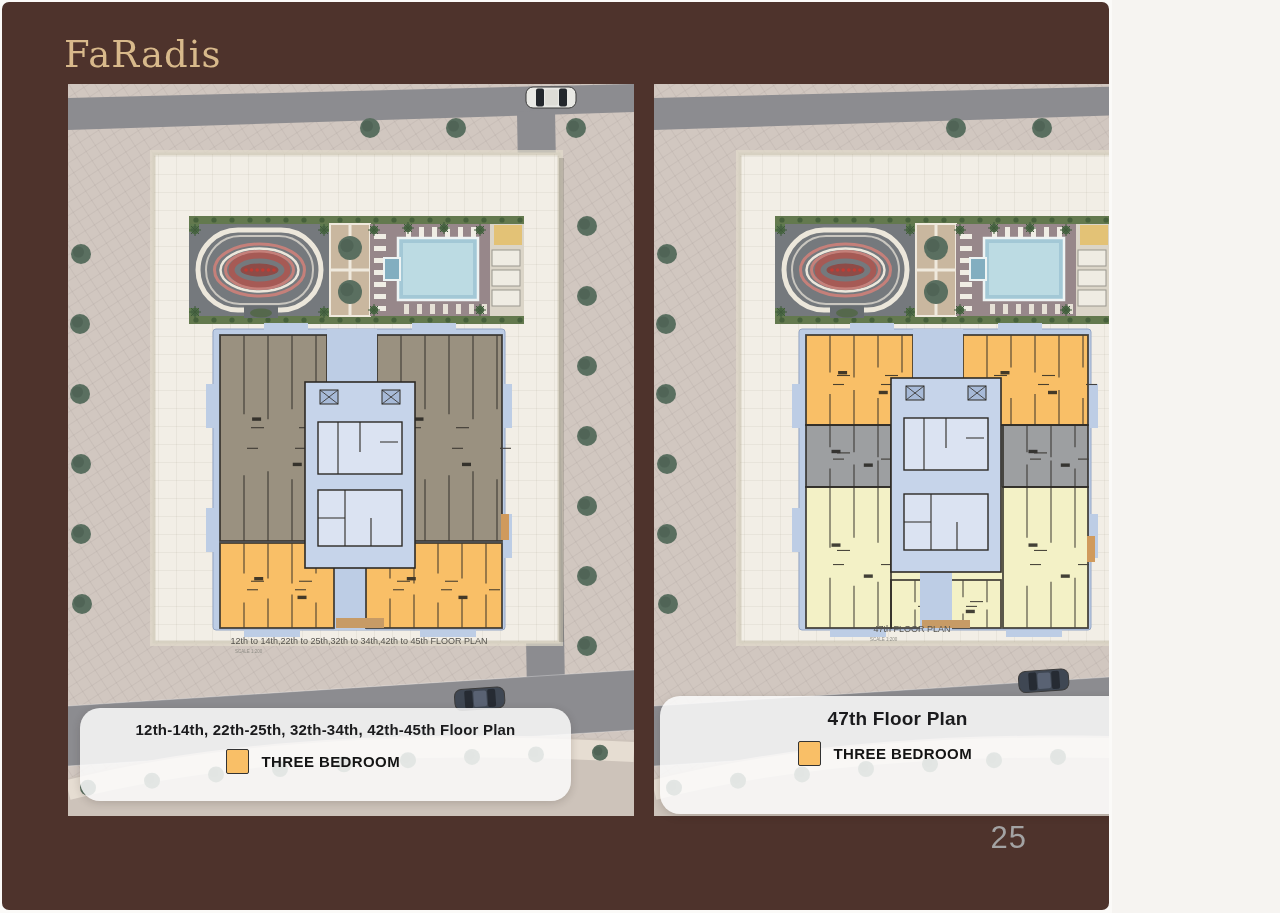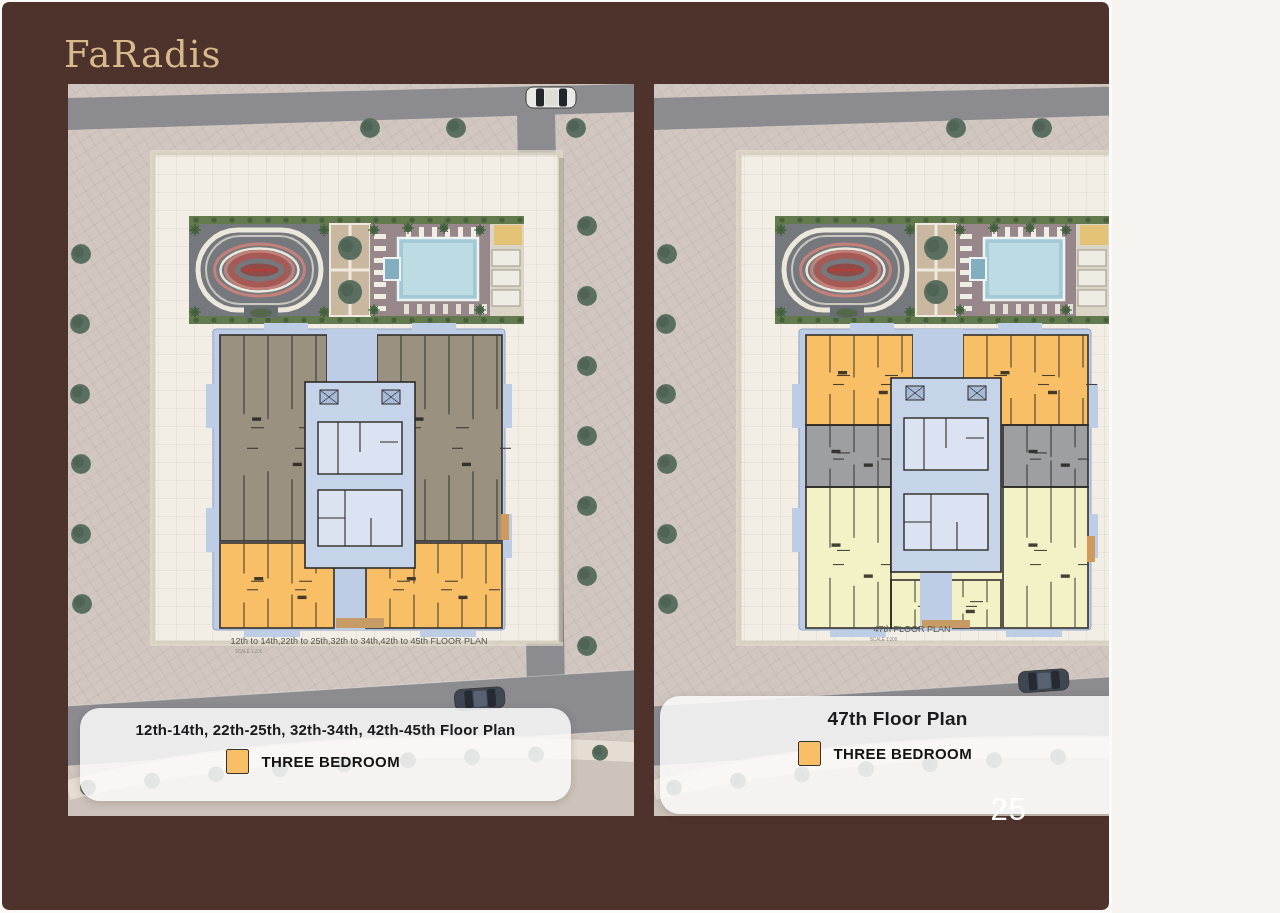--- a/index.html
+++ b/index.html
@@ -18,22 +18,22 @@
   .card-title{margin:13px 6px 0 6px;text-align:center;font-size:15px;font-weight:700;
               color:#1b1b1d;letter-spacing:.2px;}
   .panel.right .card-title{font-size:19px;margin-top:12px;}
   .legend-rows{margin-top:4px;}
   .legend-row{display:flex;justify-content:center;gap:14px;margin-top:11px;}
   .legend-item{display:flex;align-items:center;width:200px;}
   .legend-row.single .legend-item{width:auto;}
   .legend-swatch{display:inline-block;width:21px;height:23px;border:1.6px solid #333;
                  border-radius:2px;margin-right:13px;flex:0 0 auto;}
   .legend-label{font-size:15px;font-weight:700;color:#141414;letter-spacing:.4px;white-space:nowrap;}
-  .page-number{position:absolute;right:82px;top:790px;font-size:31px;font-weight:300;
-               color:#ffffff;letter-spacing:1px;}
+  .page-number{position:absolute;right:82px;top:818px;font-size:31px;font-weight:300;
+               color:#a3a3a3;letter-spacing:1px;}
 </style>
 </head>
 <body>
 
 <div class="page">
   <div class="slide" style="background: rgb(78, 51, 44);">
 
     <div class="logo">FaRadis</div>
 
     <figure class="panel left">

